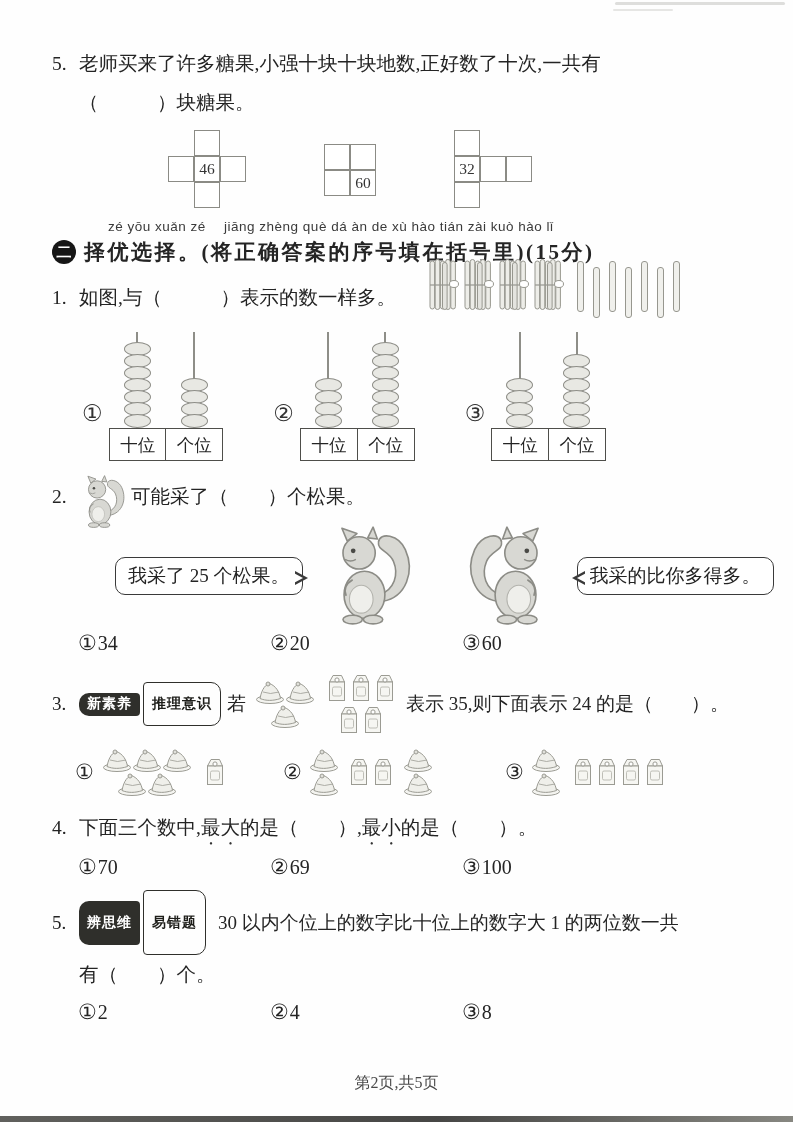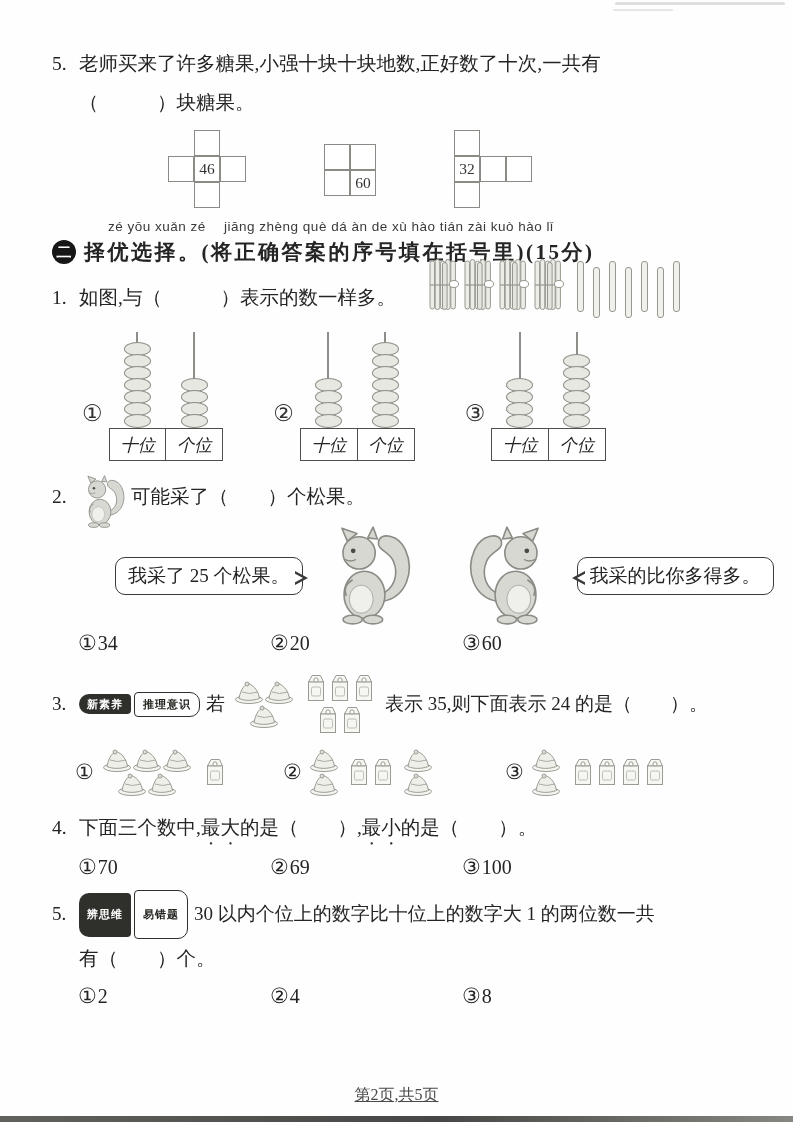--- a/index.html
+++ b/index.html
@@ -38,21 +38,21 @@
   
   .abrow{display:flex;margin-top:14px;padding-left:30px;gap:50px;}
   .abacus{display:flex;align-items:flex-end;gap:6px;}
   .circ{font-size:23px;color:#333;margin-bottom:36px;line-height:1;}
   .ab-cols{display:flex;}
   .ab-col{position:relative;width:57px;height:96px;display:flex;flex-direction:column;
           justify-content:flex-end;align-items:center;}
   .rod{position:absolute;top:0;bottom:0;left:50%;width:2px;margin-left:-1px;background:#8e8e88;}
   .beads{display:flex;flex-direction:column;align-items:center;position:relative;}
   .bead{width:25px;height:12px;border-radius:50%;background:#e8e8e3;border:1px solid #8d8d87;margin-top:-2px;}
-  .ab-tbl{display:flex;font-style:italic;}
+  .ab-tbl{display:flex;}
   .ab-cell{width:56px;height:31px;border:1.3px solid #4e4e4a;margin-left:-1.3px;display:flex;
            align-items:center;justify-content:center;font-size:17.5px;background:#fff;}
   .ab-cell:first-child{margin-left:0;}
 
   
   .squirrel{display:inline-block;}
   .sq-small{width:46px;height:53px;margin:-8px 4px -14px 2px;vertical-align:middle;}
   .sq-big{width:86px;height:99px;flex:none;}
   .flip{transform:scaleX(-1);}
   .q2line{margin-top:16px;}
@@ -63,40 +63,40 @@
   .b-left::before{content:"";position:absolute;right:-8px;top:38%;border:7px solid transparent;border-left:13px solid #fff;z-index:1;}
   .b-right::after{content:"";position:absolute;left:-13px;top:38%;border:7px solid transparent;border-right:13px solid #3a3a3a;}
   .b-right::before{content:"";position:absolute;left:-8px;top:38%;border:7px solid transparent;border-right:13px solid #fff;z-index:1;}
 
   
   .opts{display:flex;padding-left:26px;margin-top:6px;font-size:20px;}
   .opt{width:192px;display:flex;align-items:baseline;}
   .opt .olabel{font-size:21px;margin-right:1px;}
 
   
-  .badge{font-family:"Liberation Sans",sans-serif;font-weight:bold;font-size:11px;letter-spacing:1px;
+  .badge{font-family:"Liberation Sans",sans-serif;font-weight:bold;font-size:14px;letter-spacing:1px;
          display:inline-block;vertical-align:2px;}
   .bd{background:#2f2f2b;color:#fff;border-radius:10px 4px 4px 10px;padding:2.5px 8px;}
-  .bl{border:1.6px solid #2f2f2b;color:#1e1e1a;border-radius:4px 10px 10px 4px;padding:4px 8px;margin-left:3px;}
+  .bl{border:1.6px solid #2f2f2b;color:#1e1e1a;border-radius:4px 10px 10px 4px;padding:12px 8px;margin-left:3px;}
 
   
   .q3line{display:flex;align-items:center;margin-top:16px;font-size:19px;}
   .q3line .qnum{flex:none;}
   .exfig{display:flex;align-items:center;margin:0 6px;flex:none;}
   .grp{display:flex;flex-wrap:wrap;align-items:flex-end;justify-content:center;}
   .cake{width:30px;height:24px;}
   .milk{width:24px;height:32px;}
   .q3opts{display:flex;margin-top:12px;padding-left:23px;}
   .q3opt{display:flex;align-items:center;}
   .q3opt .olabel{font-size:21px;margin-right:5px;}
 
   .emdot{-webkit-text-emphasis:filled dot #333;-webkit-text-emphasis-position:under right;
          text-emphasis:filled dot #333;text-emphasis-position:under right;}
 
-  .footer{position:absolute;bottom:16px;left:0;right:0;text-align:center;font-size:16px;color:#4a4a4a;text-decoration:underline;}
+  .footer{position:absolute;bottom:28px;left:0;right:0;text-align:center;font-size:16px;color:#4a4a4a;}
   .edge{position:absolute;left:0;right:0;bottom:0;height:6px;
         background:linear-gradient(90deg,#454541,#262624 55%,#72726b);opacity:.85;}
   .tr-mark{position:absolute;top:2px;right:8px;width:170px;height:3px;background:#b9b9b4;opacity:.45;border-radius:2px;}
   .tr-mark2{position:absolute;top:9px;right:120px;width:60px;height:2px;background:#c4c4bf;opacity:.4;border-radius:2px;}
 </style>
 </head>
 <body>
 
 <svg width="0" height="0" style="position:absolute" aria-hidden="true">
   <defs>
@@ -480,21 +480,21 @@
           </div>
         <div class="opt">
             <span class="olabel">③</span>
             <span>100</span>
           </div>
       </div>
     </div>
 
     <div style="margin-top:10px">
       <div class="q-line" style="font-size:19px">
-        <span class="qnum">5.</span><span class="badge bd">辨思维</span><span class="badge bl">易错题</span><span style="margin-left:6px">30 以内个位上的数字比十位上的数字大 1 的两位数一共</span>
+        <span class="qnum">5.</span><span class="badge bd">辨思维</span><span class="badge bl">易错题</span><span style="margin-left:12px">30 以内个位上的数字比十位上的数字大 1 的两位数一共</span>
       </div>
       <div class="q-line cont">有（　　）个。</div>
       <div class="opts">
         <div class="opt">
             <span class="olabel">①</span>
             <span>2</span>
           </div>
         <div class="opt">
             <span class="olabel">②</span>
             <span>4</span>

